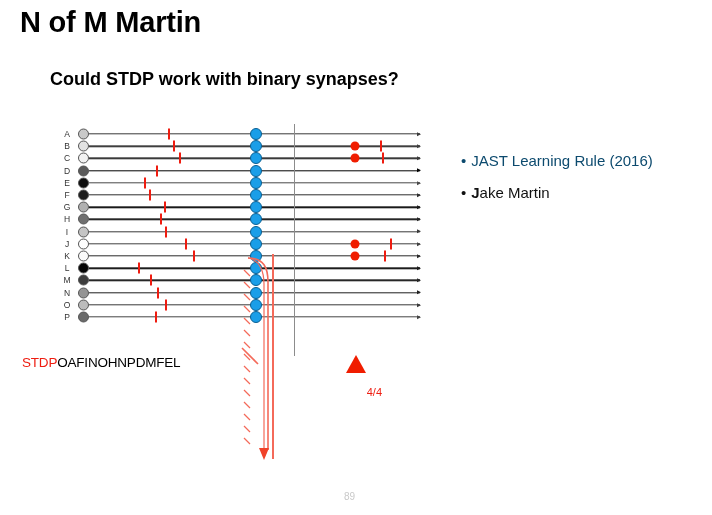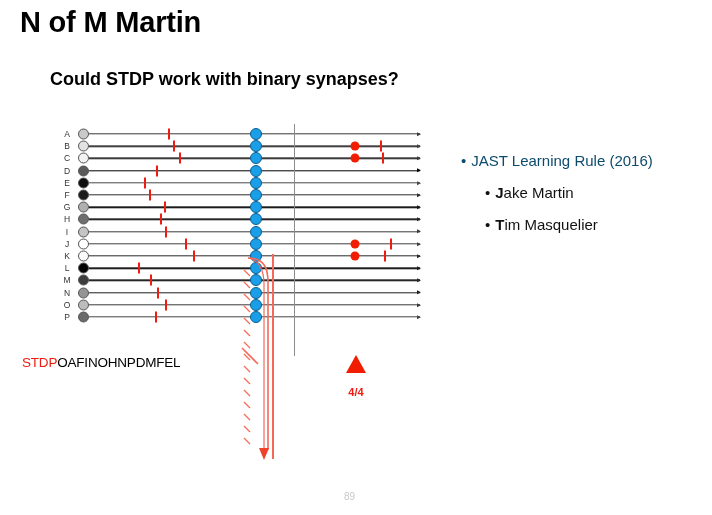--- a/index.html
+++ b/index.html
@@ -132,23 +132,23 @@
     left: 346px; top: 355px;
     width: 0; height: 0;
     border-left: 10px solid transparent;
     border-right: 10px solid transparent;
     border-bottom: 18px solid #f01d00;
   }
   #fraction-label {
     position: absolute;
     left: 330px; top: 386px;
     width: 52px;
-    text-align: center;
+    text-align: right;
     font-size: 11px;
-    font-weight: bold;
+    font-weight: normal;
     color: #ee1c10;
   }
 
   
   #sequence {
     position: absolute;
     left: 22px; top: 355px;
     font-size: 13.5px;
     color: #000000;
     letter-spacing: -0.2px;
@@ -165,21 +165,20 @@
   .b1 {
     font-size: 15px;
     color: #0c4a6e;
     margin-bottom: 15px;
     white-space: nowrap;
   }
   .b2 {
     font-size: 15px;
     color: #111111;
     margin-bottom: 15px;
-    margin-left: 24px;
     white-space: nowrap;
   }
   .dot { margin-right: 5px; }
   .cap { font-weight: bold; }
 
   
   #page-number {
     position: absolute;
     left: 344px; top: 491px;
     font-size: 10px;
@@ -380,17 +379,16 @@
 <div id="sequence">
   <span class="hot">STDP</span><span>OAFINOHNPDMFEL</span>
 </div>
 
 <div id="bullets">
   <div class="b1">
     <span class="dot">•</span><span>JAST Learning Rule (2016)</span>
   </div>
   <div id="author-list">
       <div class="b2"><span class="dot">•</span><span class="cap">J</span><span>ake Martin</span></div>
-      <div class="b2"><span class="dot">•</span><span class="cap">T</span><span>im Masquelier</span></div>
     </div>
 </div>
 
 <div id="page-number">89</div>
 
 </body></html>

